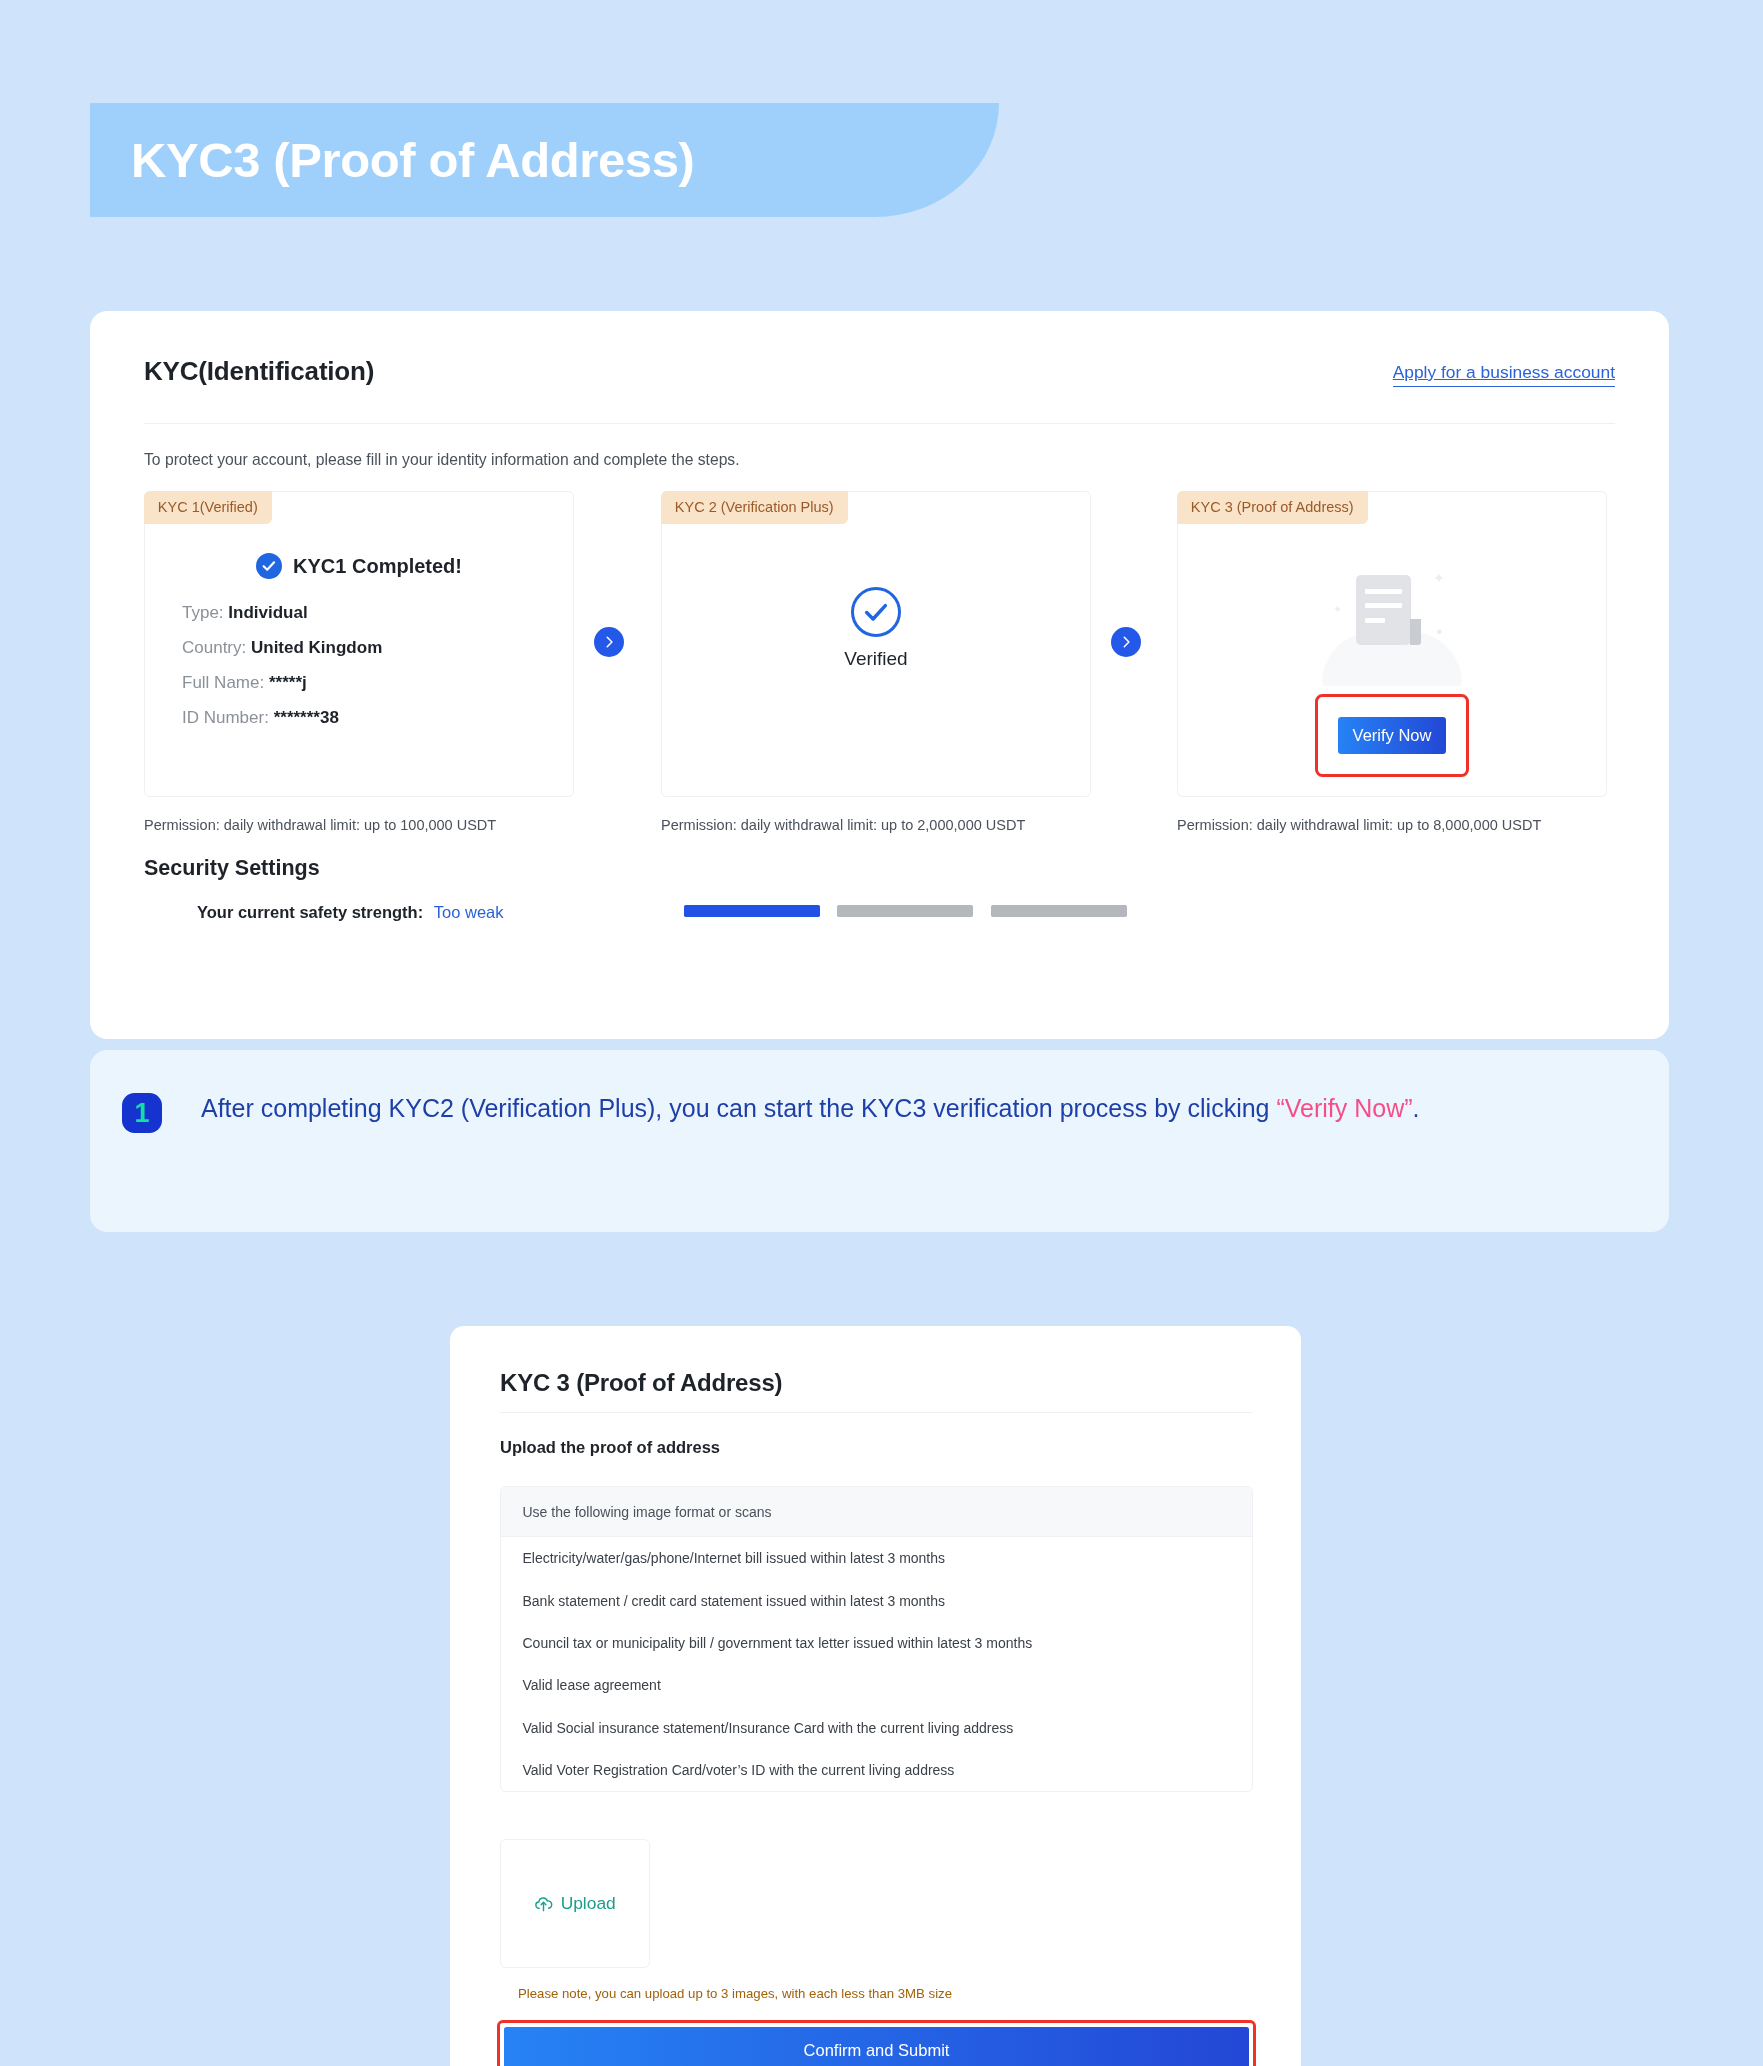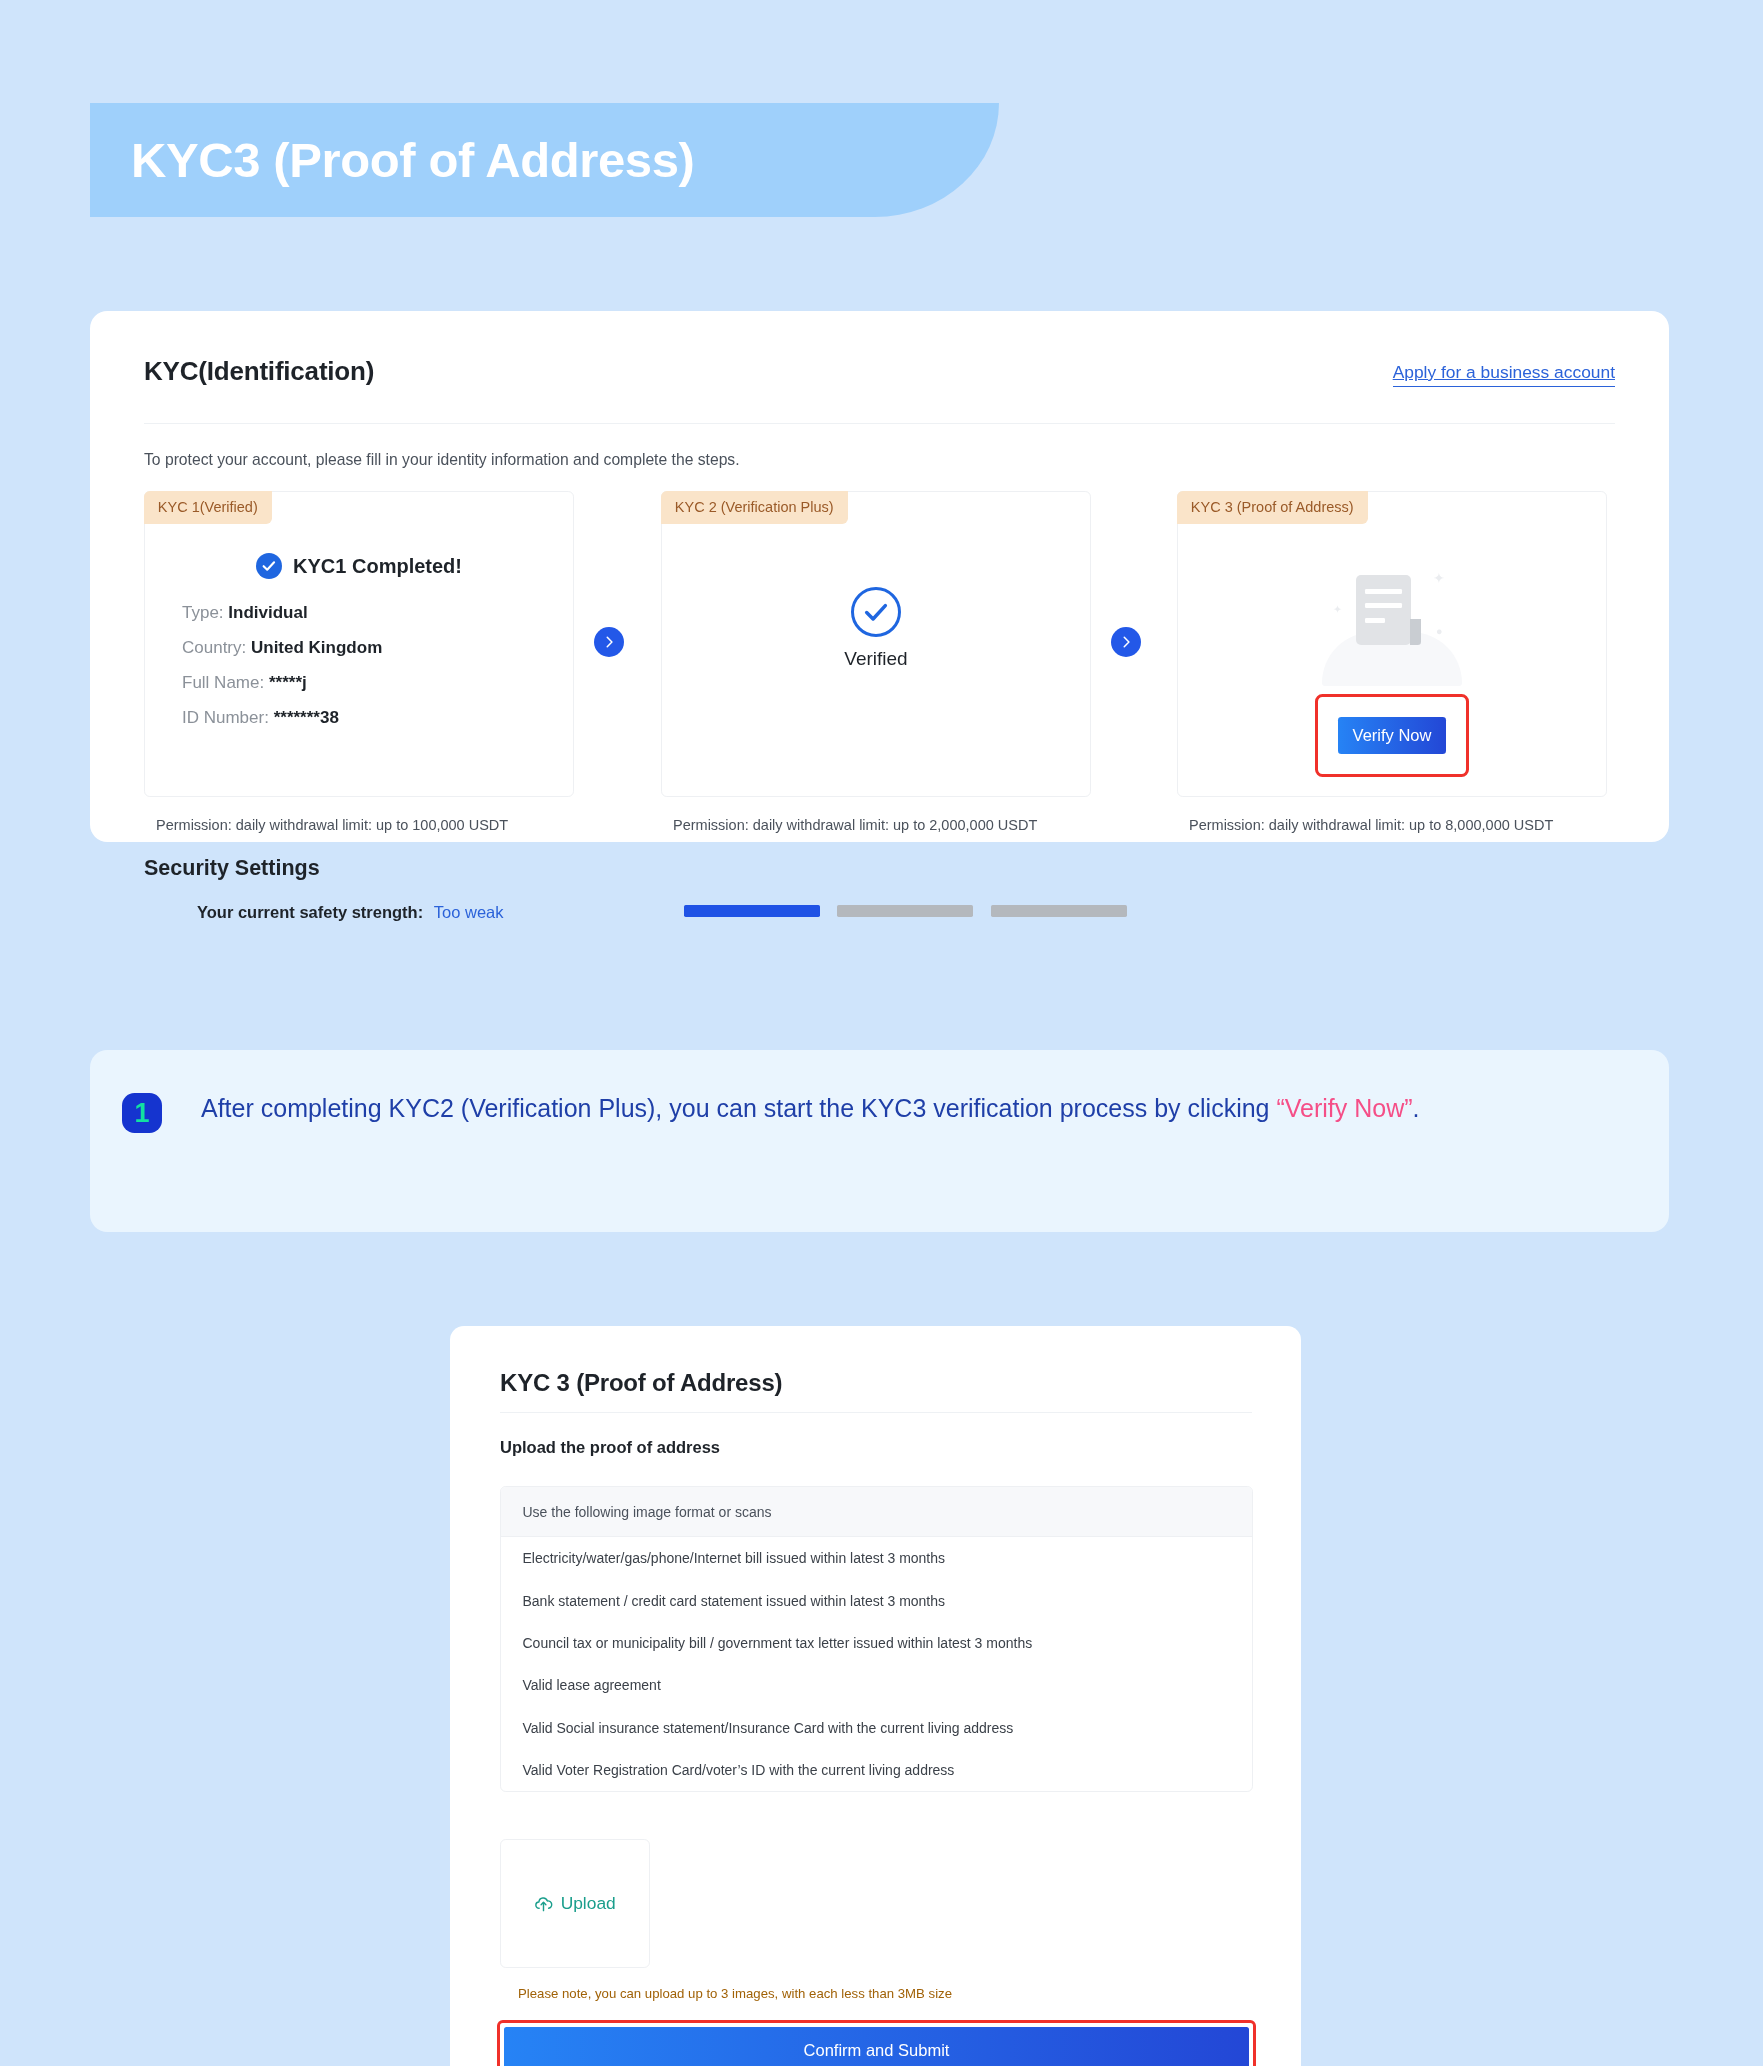--- a/index.html
+++ b/index.html
@@ -40,21 +40,21 @@
     letter-spacing: -0.4px;
     white-space: nowrap;
   }
 
   
   .kyc-card {
     position: absolute;
     left: 90px;
     top: 311px;
     width: 1579px;
-    height: 531px;
+    height: 728px;
     background: #ffffff;
     border-radius: 17.4px;
   }
 
   .kyc-card-head {
     position: absolute;
     left: 54px;
     top: 45px;
     right: 54px;
     height: 50px;
@@ -257,21 +257,20 @@
     font-family: inherit;
   }
 
   
   .perm-row {
     position: absolute;
     left: 54px;
     top: 506px;
     right: 54px;
     height: 25px;
-    margin-left: 12px;
   }
   .perm {
     position: absolute;
     top: 0;
     font-size: 14.5px;
     color: #4a515b;
     white-space: nowrap;
   }
   .perm.p1 { left: 0; }
   .perm.p2 { left: 517px; }

